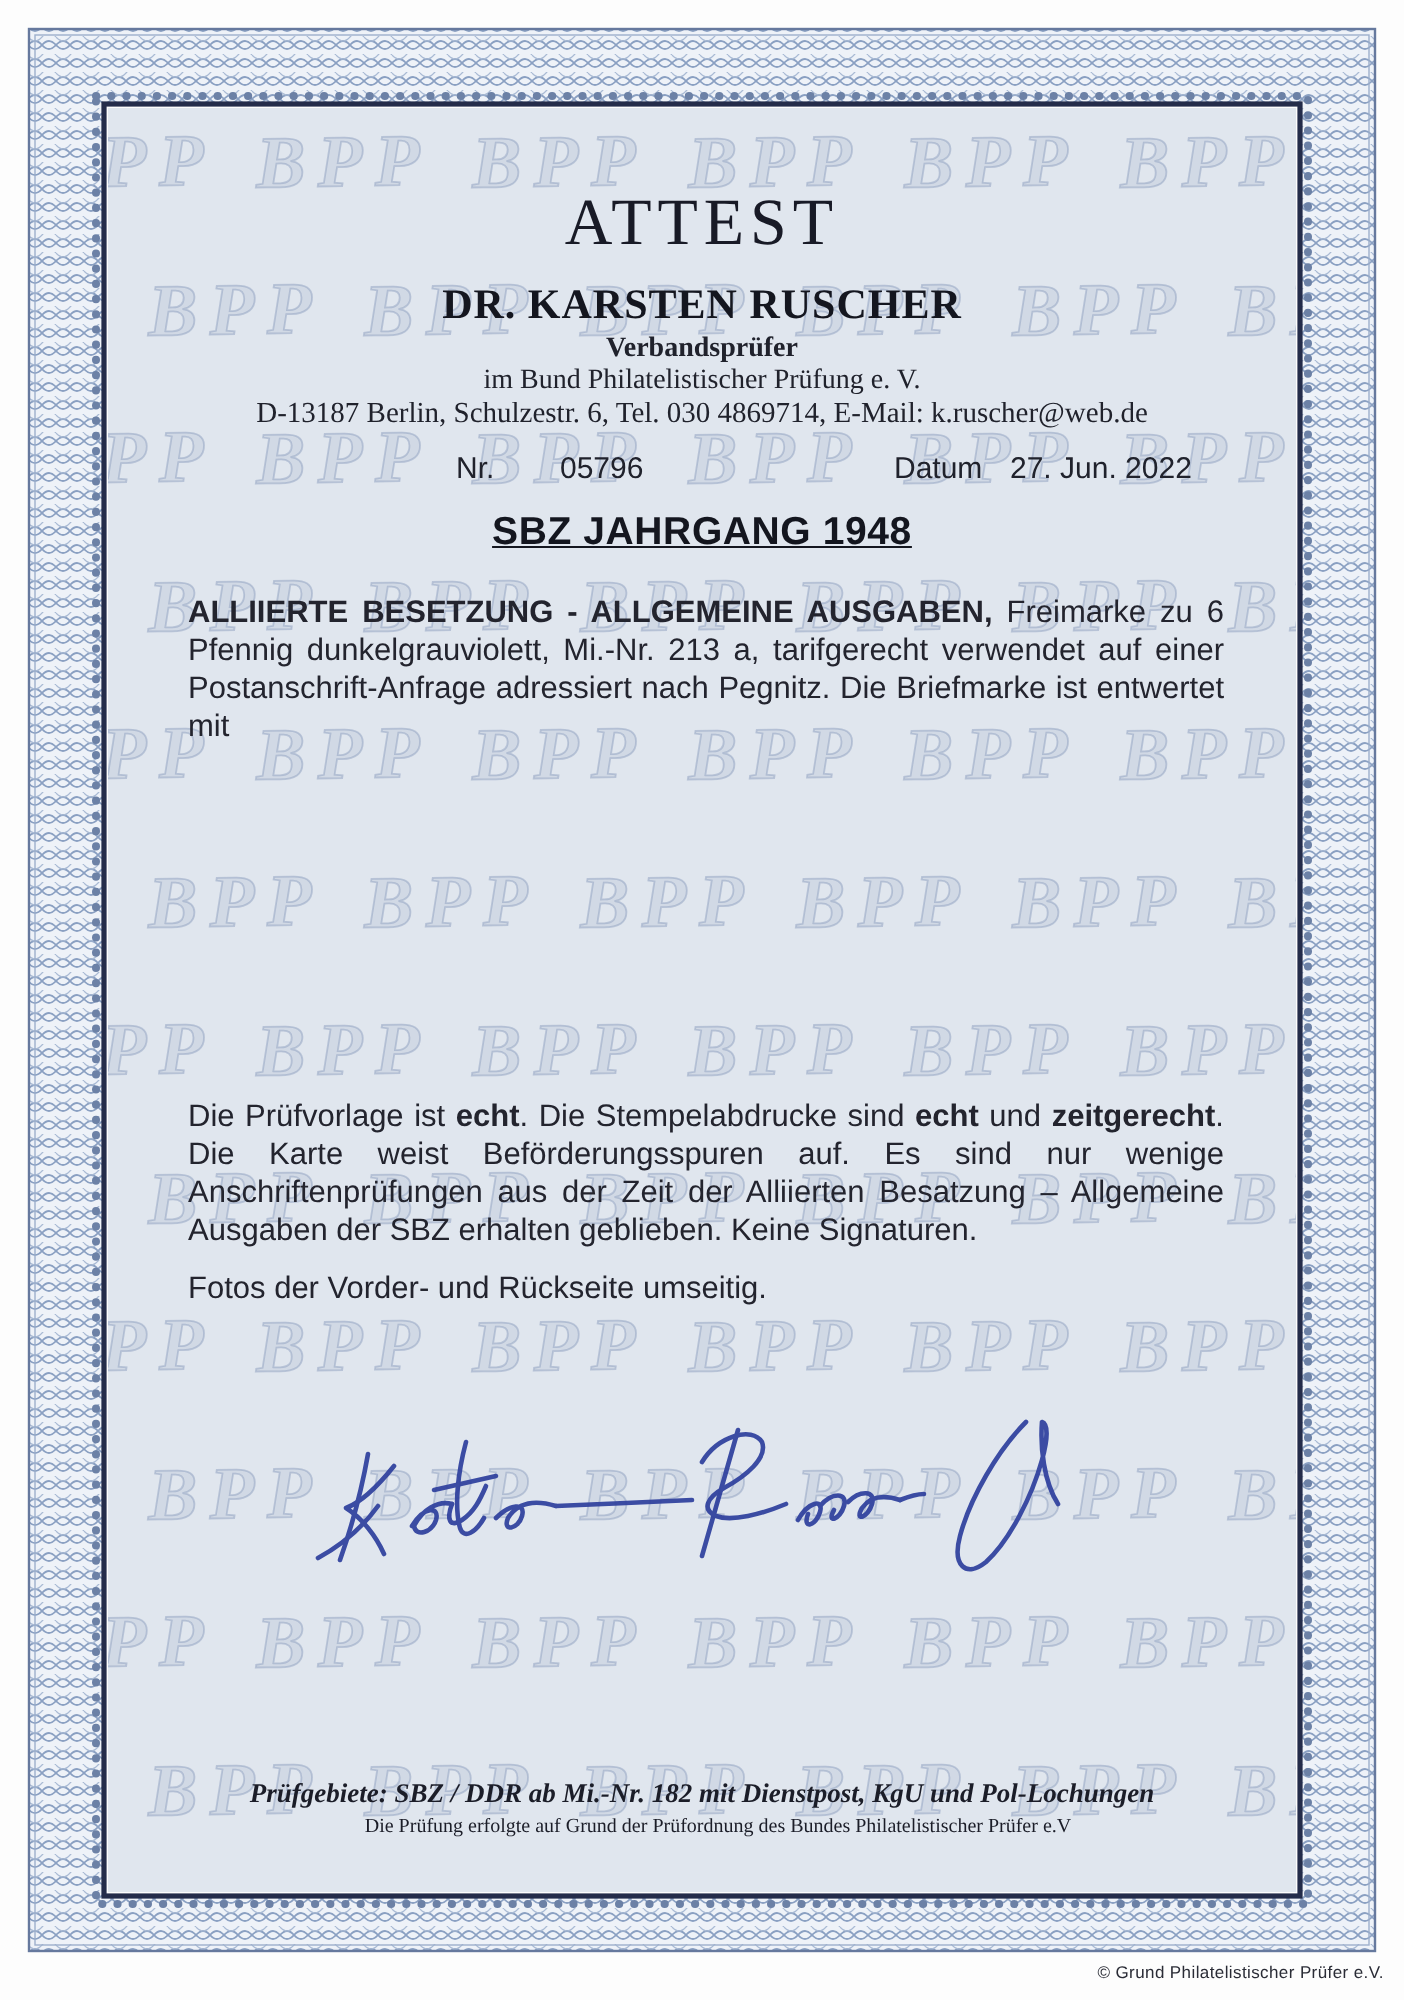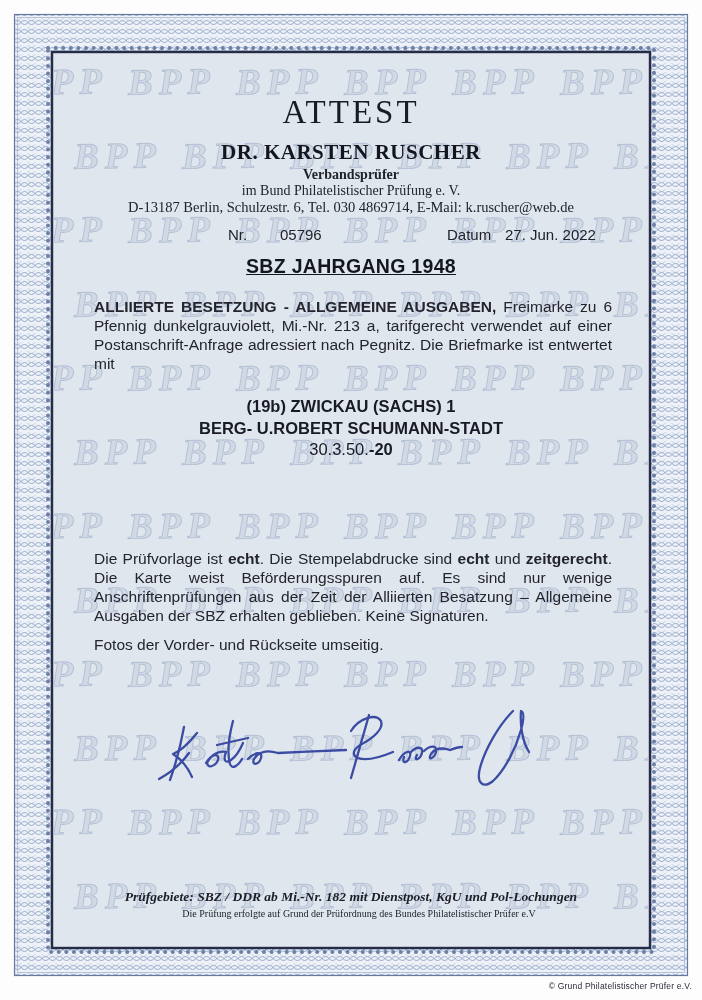--- a/index.html
+++ b/index.html
@@ -180,25 +180,20 @@
       <span style="left:393px;">Datum</span>
       <span style="left:451px;">27. Jun. 2022</span>
     </div>
 
     <div class="layer c heading">SBZ JAHRGANG 1948</div>
 
     <div class="layer para p1">
       <b>ALLIIERTE BESETZUNG - ALLGEMEINE AUSGABEN,</b><span> Freimarke zu 6 Pfennig dunkelgrauviolett, Mi.-Nr. 213 a, tarifgerecht verwendet auf einer Postanschrift-Anfrage adressiert nach Pegnitz. Die Briefmarke ist entwertet mit</span>
     </div>
 
-    <div class="layer c cancel">
-      <div>(19b) ZWICKAU (SACHS) 1</div>
-      <div>BERG- U.ROBERT SCHUMANN-STADT</div>
-      <div><span class="thin">30.3.50.</span><b>-20</b></div>
-    </div>
 
 
     <div class="layer photos">Fotos der Vorder- und Rückseite umseitig.</div>
 
     <div class="layer para p3"><span>Die Prüfvorlage ist </span><b>echt</b><span>. Die Stempelabdrucke sind </span><b>echt</b><span> und </span><b>zeitgerecht</b><span>. Die Karte weist Beförderungsspuren auf. Es sind nur wenige Anschriftenprüfungen aus der Zeit der Alliierten Besatzung – Allgemeine Ausgaben der SBZ erhalten geblieben. Keine Signaturen.</span></div>
 
     <div class="layer c footer1">Prüfgebiete: SBZ / DDR ab Mi.-Nr. 182 mit Dienstpost, KgU und Pol-Lochungen</div>
 
     <div class="layer c footer2">Die Prüfung erfolgte auf Grund der Prüfordnung des Bundes Philatelistischer Prüfer e.V</div>
   </div>

